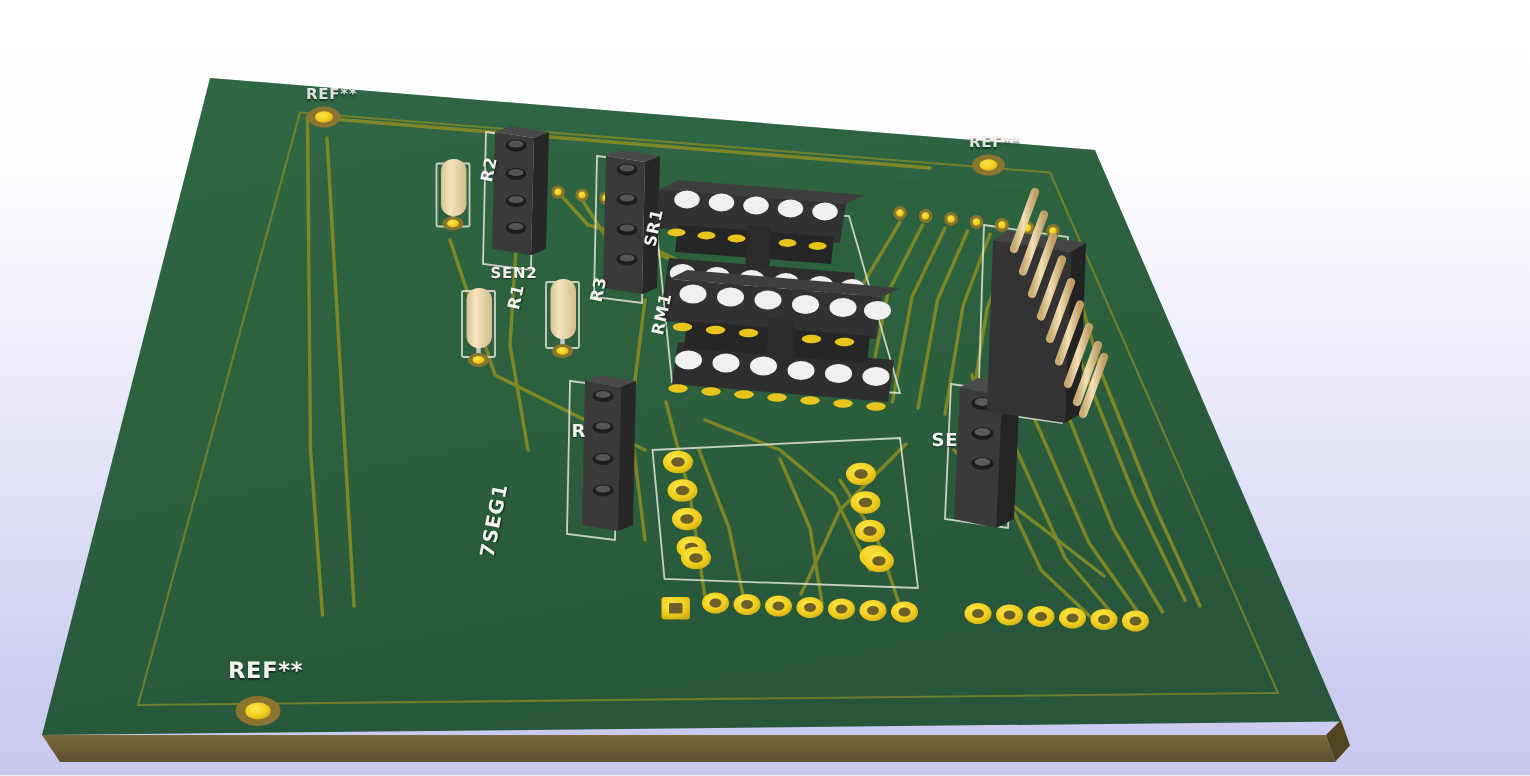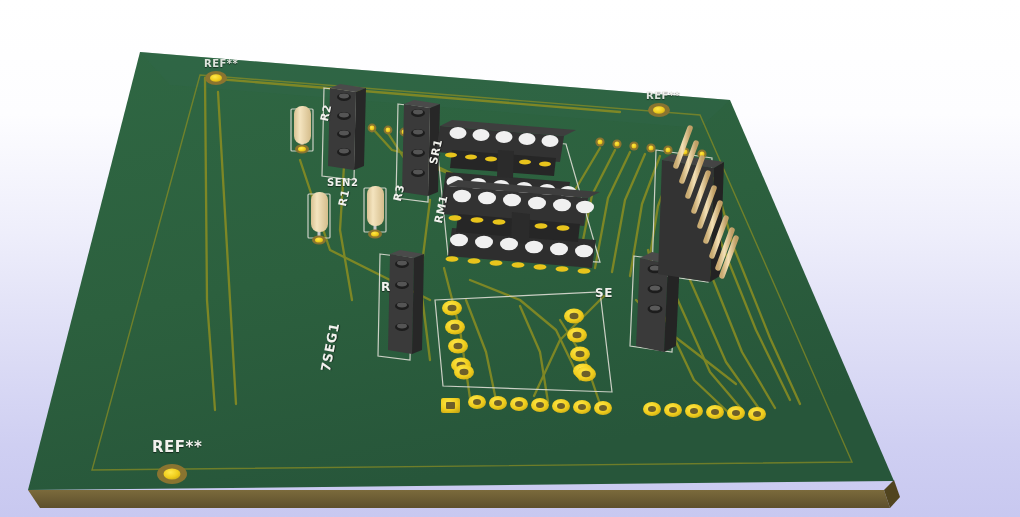--- a/index.html
+++ b/index.html
@@ -424,20 +424,20 @@
     <div class="silk part-label" style="left:336px;top:205px;transform:rotate(-78deg);transform-origin:0 0;">R1</div>
 
     <div class="silk part-label" style="left:391px;top:200px;transform:rotate(-78deg);transform-origin:0 0;">R3</div>
 
     <div class="silk part-label" style="left:327px;top:177px;font-size:10px;">SEN2</div>
 
     <div class="silk part-label" style="left:427px;top:163px;transform:rotate(-78deg);transform-origin:0 0;">SR1</div>
 
     <div class="silk part-label" style="left:432px;top:222px;transform:rotate(-78deg);transform-origin:0 0;">RM1</div>
 
-    <div class="silk part-label" style="left:595px;top:286px;font-size:12px;">SE</div>
+    <div class="silk part-label" style="left:621px;top:286px;font-size:12px;">SE</div>
 
     <div class="silk part-label" style="left:381px;top:280px;font-size:12px;">R</div>
 
     <div class="silk part-label" style="left:318px;top:370px;font-size:13px;transform:rotate(-79deg);transform-origin:0 0;">7SEG1</div>
 
   </div>
 </div>
 
 </body></html>

